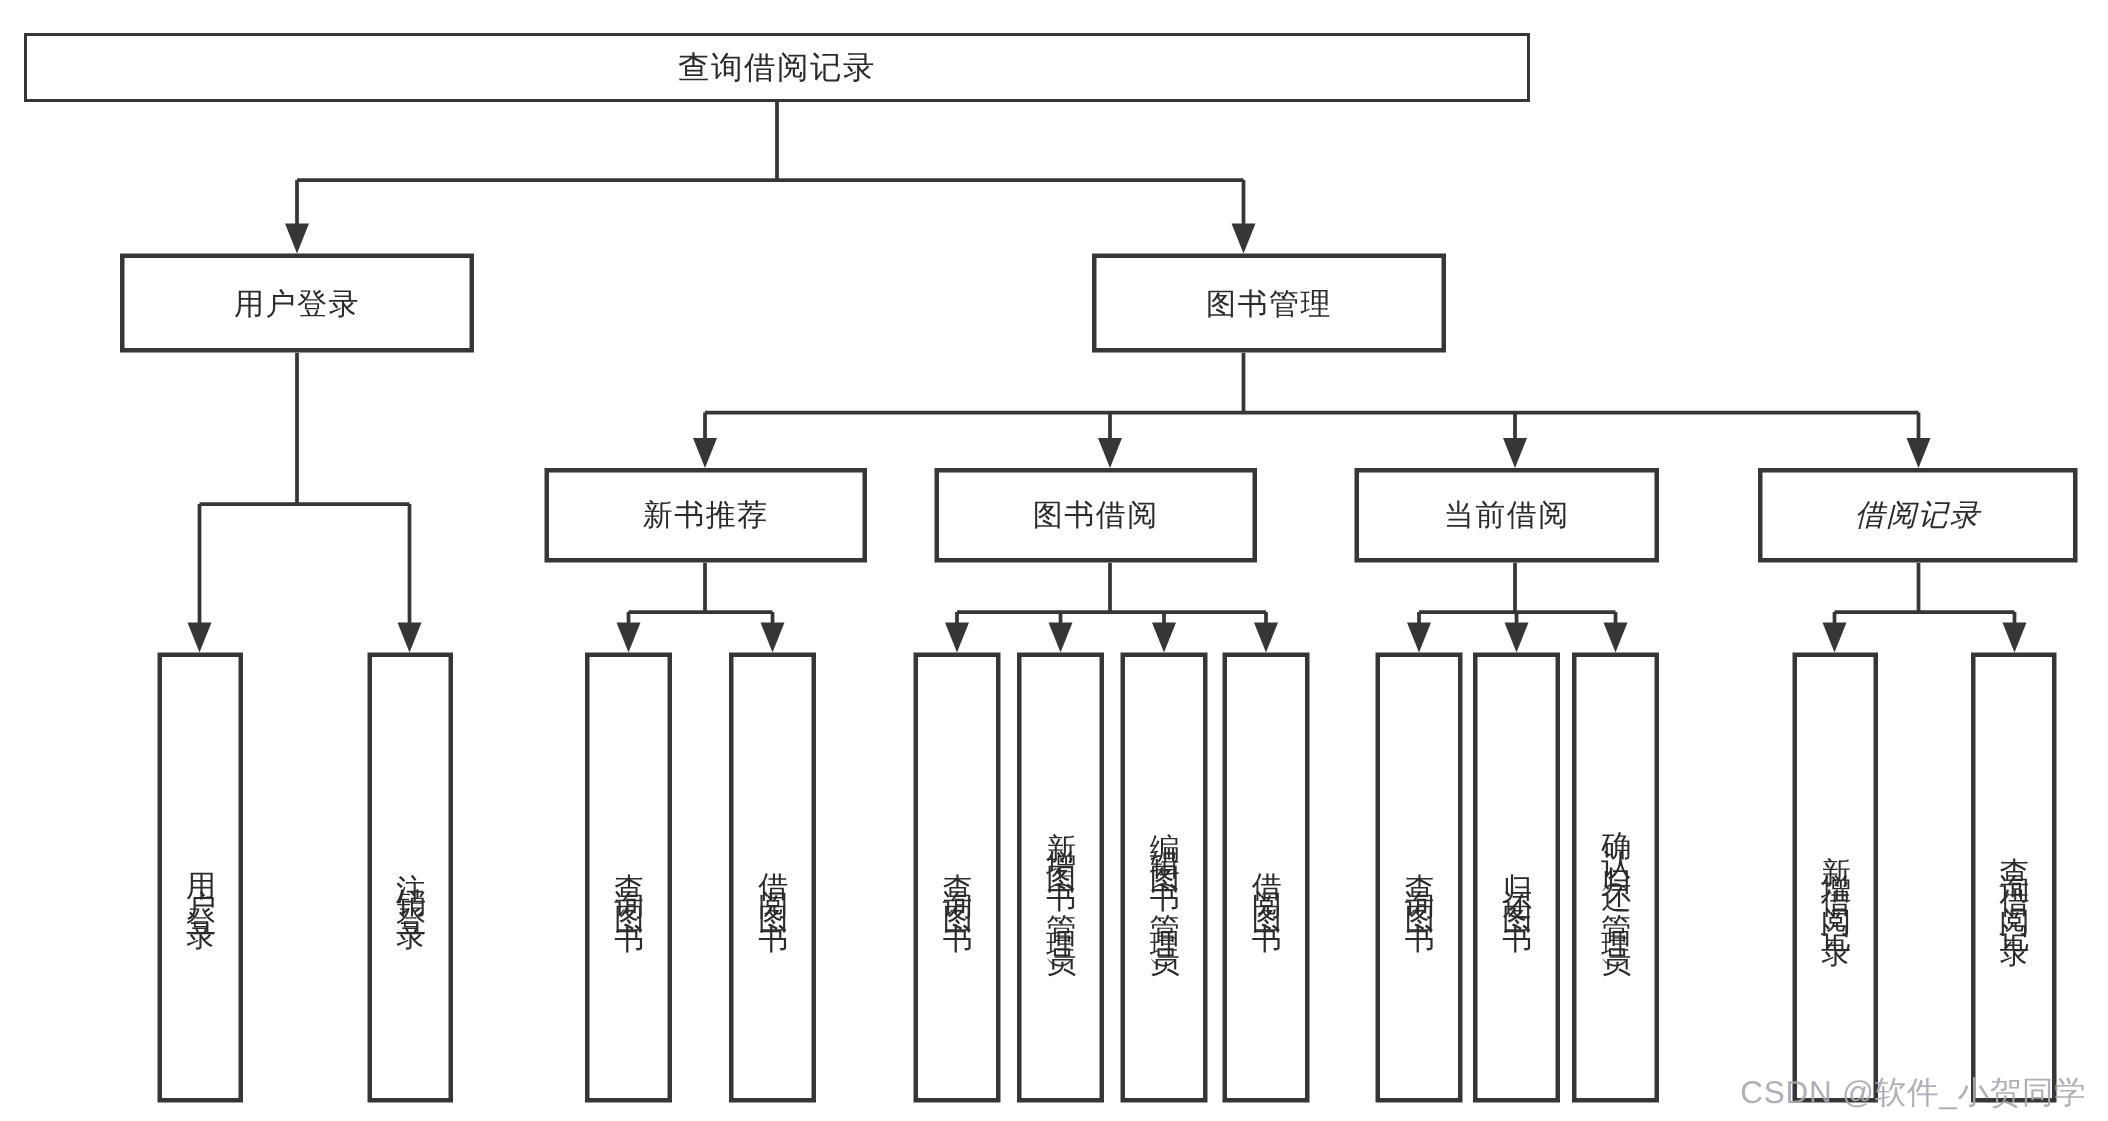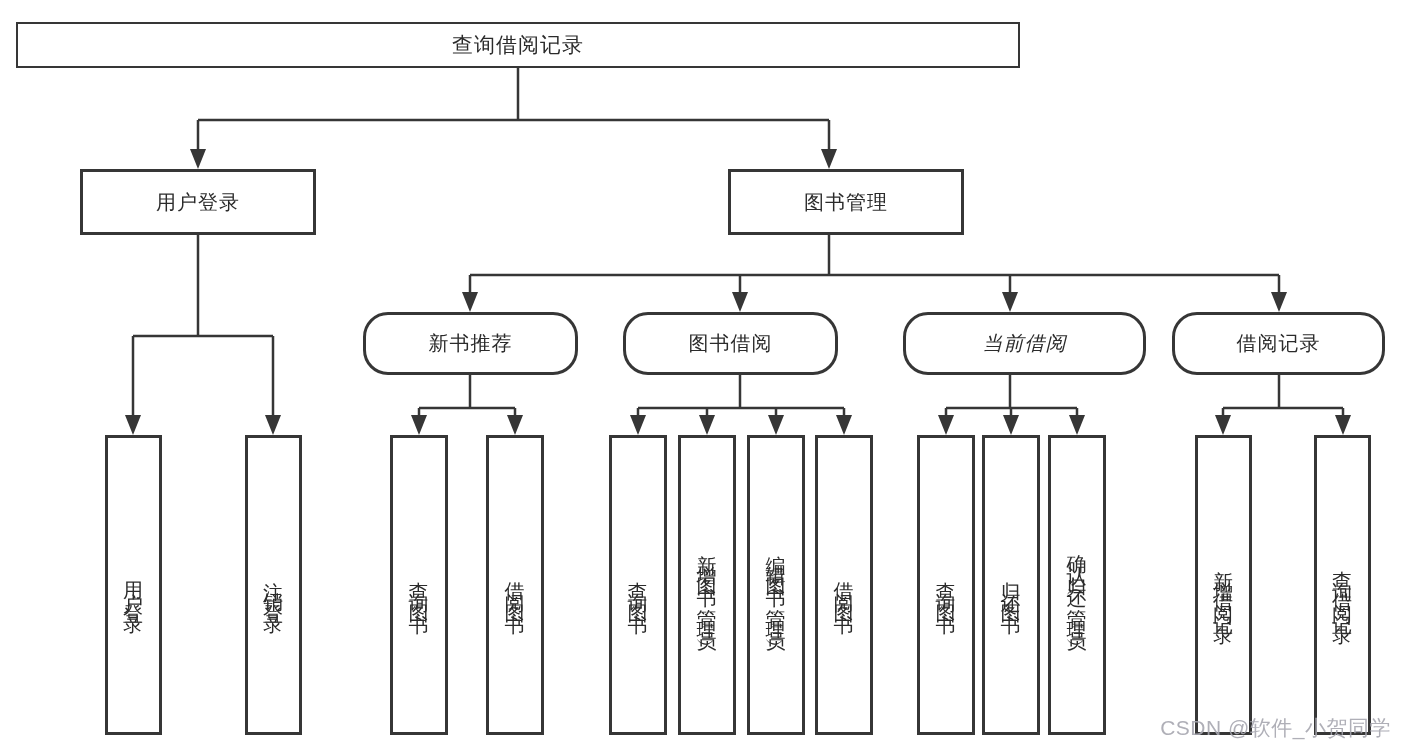--- a/index.html
+++ b/index.html
@@ -36,37 +36,37 @@
     font-size: 20px;
     letter-spacing: 1px;
     text-align: center;
   }
   .node.root {
     left: 16px; top: 22px; width: 1004px; height: 46px;
     border-width: 2px;
     font-size: 21px;
   }
   .node.lvl2 { top: 169px; width: 236px; height: 66px; }
-  .node.lvl3 { top: 312px; height: 63px; border-radius: 25px; }
+  .node.lvl3 { top: 312px; height: 63px; }
   .leaf {
     top: 435px;
     height: 300px;
     writing-mode: vertical-rl;
     text-orientation: mixed;
     letter-spacing: 11px;
     font-size: 20px;
     line-height: 1;
     padding-top: 6px;
   }
   #n-user-login   { left: 80px;  }
   #n-book-mgmt    { left: 728px; }
   #n-new-book-rec { left: 363px; width: 215px; }
   #n-book-borrow  { left: 623px; width: 215px; }
-  #n-cur-borrow   { left: 903px; width: 243px; font-style: italic; }
-  #n-borrow-rec   { left: 1172px; width: 213px; }
+  #n-cur-borrow   { left: 903px; width: 203px; }
+  #n-borrow-rec   { left: 1172px; width: 213px; font-style: italic; }
 
   #l-user-login { left: 105px;  width: 57px; }
   #l-logout     { left: 245px;  width: 57px; }
   #l-nb-query   { left: 390px;  width: 58px; }
   #l-nb-borrow  { left: 486px;  width: 58px; }
   #l-bb-query   { left: 609px;  width: 58px; }
   #l-bb-add     { left: 678px;  width: 58px; }
   #l-bb-edit    { left: 747px;  width: 58px; }
   #l-bb-borrow  { left: 815px;  width: 58px; }
   #l-cb-query   { left: 917px;  width: 58px; }

